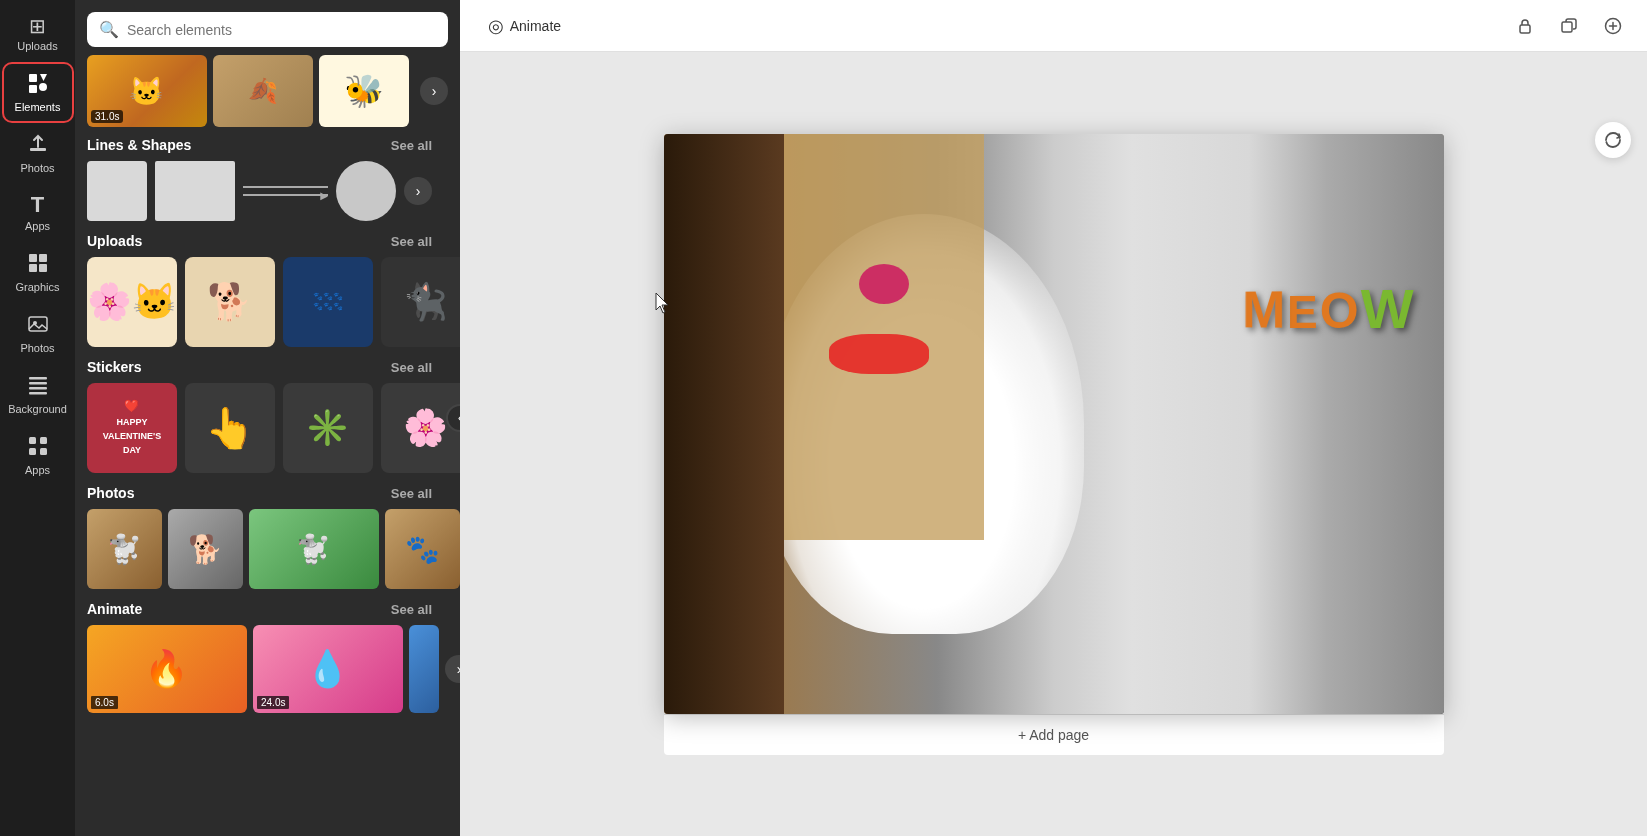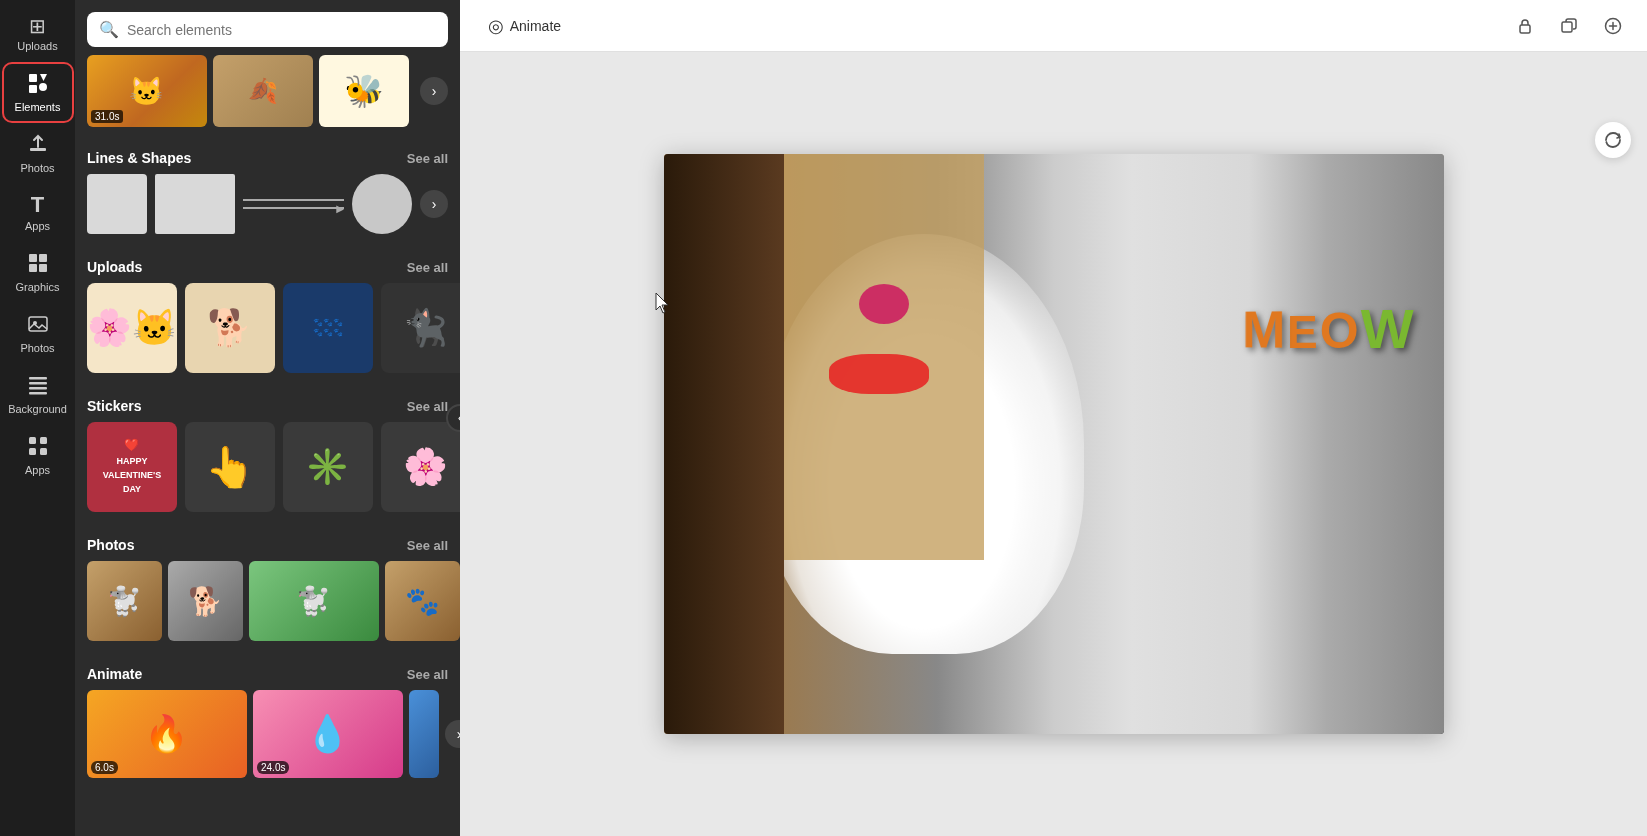--- a/index.html
+++ b/index.html
@@ -70,21 +70,21 @@
       border: none;
       outline: none;
       font-size: 14px;
       color: #333;
       width: 100%;
       background: transparent;
     }
     .search-icon { color: #666; font-size: 16px; }
 
     
-    .section { padding: 0 12px 12px 12px; margin-top: 13px; }
+    .section { padding: 0 28px 12px 12px; }
     .section-header {
       display: flex;
       justify-content: space-between;
       align-items: center;
       margin-bottom: 8px;
     }
     .section-title { color: #fff; font-size: 14px; font-weight: 600; }
     .see-all { color: #aaa; font-size: 13px; cursor: pointer; font-weight: bold; }
 
     
@@ -264,21 +264,21 @@
       position: relative;
     }
     .video-item .duration {
       position: absolute;
       bottom: 4px;
       left: 4px;
       background: rgba(0,0,0,0.7);
       color: #fff;
       font-size: 10px;
       padding: 1px 4px;
-      border-radius: 6px;
+      border-radius: 1px;
     }
 
     
     .main-area {
       flex: 1;
       display: flex;
       flex-direction: column;
       overflow: hidden;
     }
     .top-bar {
@@ -667,20 +667,23 @@
             <span style="font-family: Arial Black, sans-serif; font-size:46px; font-weight:900; color:#e07820; text-shadow: 3px 3px 6px rgba(0,0,0,0.5);">E</span>
             <span style="font-family: Arial Black, sans-serif; font-size:50px; font-weight:900; color:#e07820; text-shadow: 3px 3px 6px rgba(0,0,0,0.5);">O</span>
             <span style="font-family: Arial Black, sans-serif; font-size:56px; font-weight:900; color:#7ab830; text-shadow: 3px 3px 6px rgba(0,0,0,0.5);">W</span>
           </div>
 
           <div style="position:absolute; left:165px; top:200px; width:100px; height:40px; background: #e82020; border-radius: 40%; opacity:0.85;"></div>
 
           <div style="position:absolute; left:195px; top:130px; width:50px; height:40px; background: #cc2060; border-radius: 50%; opacity:0.9;"></div>
         </div>
       </div>
+      <div class="add-page-bar">
+        <span>+ Add page</span>
+      </div>
     </div>
 
     <div class="cursor-dot">
       <svg width="16" height="22" viewBox="0 0 16 22" fill="none">
         <path d="M1 1L1 18L5 14L8 21L10 20L7 13L13 13L1 1Z" fill="white" stroke="#333" stroke-width="1"></path>
       </svg>
     </div>
   </div>
 </div>
 

